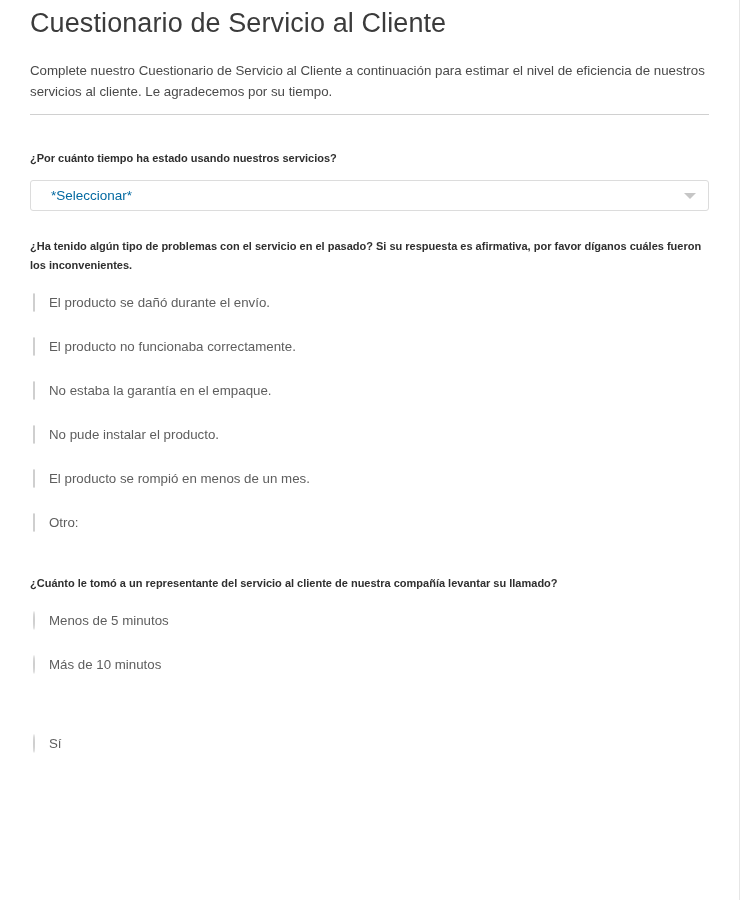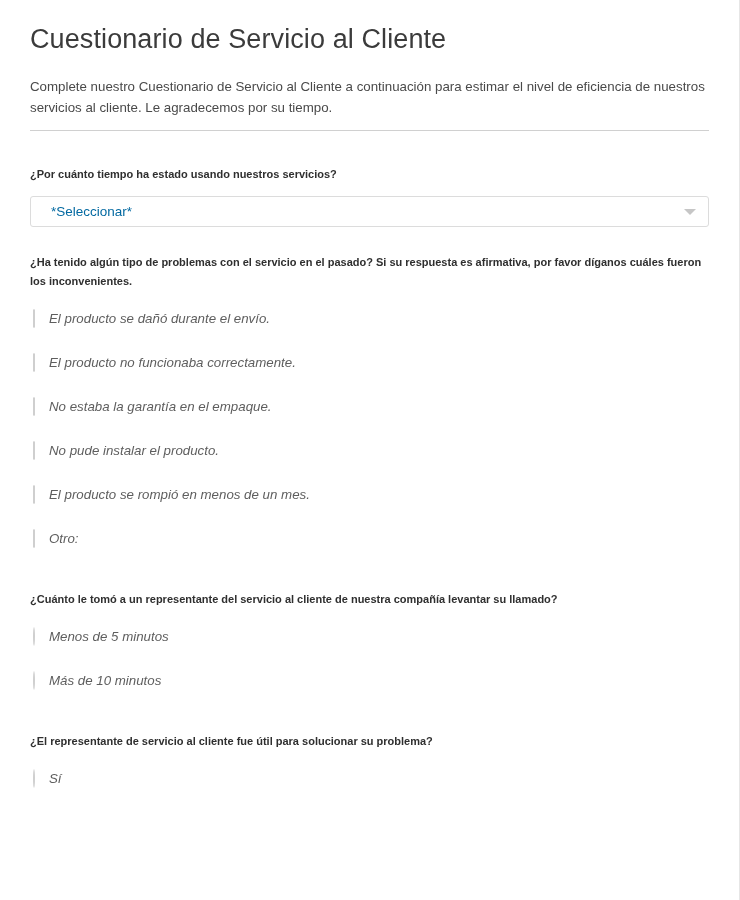--- a/index.html
+++ b/index.html
@@ -24,21 +24,21 @@
     border-right: 1px solid #e6e6e6;
   }
 
   .content {
     padding: 0 30px;
   }
 
   
   .form-title {
     margin: 0;
-    padding-top: 22px;
+    padding-top: 6px;
     font-size: 27px;
     font-weight: 400;
     line-height: 34px;
     color: #3b3b3b;
     letter-spacing: 0.1px;
   }
 
   .form-desc {
     margin: 0;
     padding-top: 20px;
@@ -101,21 +101,20 @@
     width: 0;
     height: 0;
     border-left: 6px solid transparent;
     border-right: 6px solid transparent;
     border-top: 6px solid #c6c6c6;
   }
 
   
   .options {
     margin-top: 6px;
-    font-style: italic;
   }
   .option-row {
     display: flex;
     align-items: center;
     height: 44px;
   }
   .option-row .ctrl {
     flex: 0 0 auto;
     margin-left: 3px;
     margin-right: 14px;
@@ -203,21 +202,20 @@
           <span class="option-label">Menos de 5 minutos</span>
         </div>
         <div class="option-row">
           <span class="ctrl"><span class="radio-circle"></span></span>
           <span class="option-label">Más de 10 minutos</span>
         </div>
       </div>
     </div>
 
     <div class="question-block q4">
-      <p class="q-label">¿El representante de servicio al cliente fue útil para solucionar su problema?</p>
 
       <div class="options">
         <div class="option-row">
           <span class="ctrl"><span class="radio-circle"></span></span>
           <span class="option-label">Sí</span>
         </div>
         <div class="option-row">
           
           
         </div>

